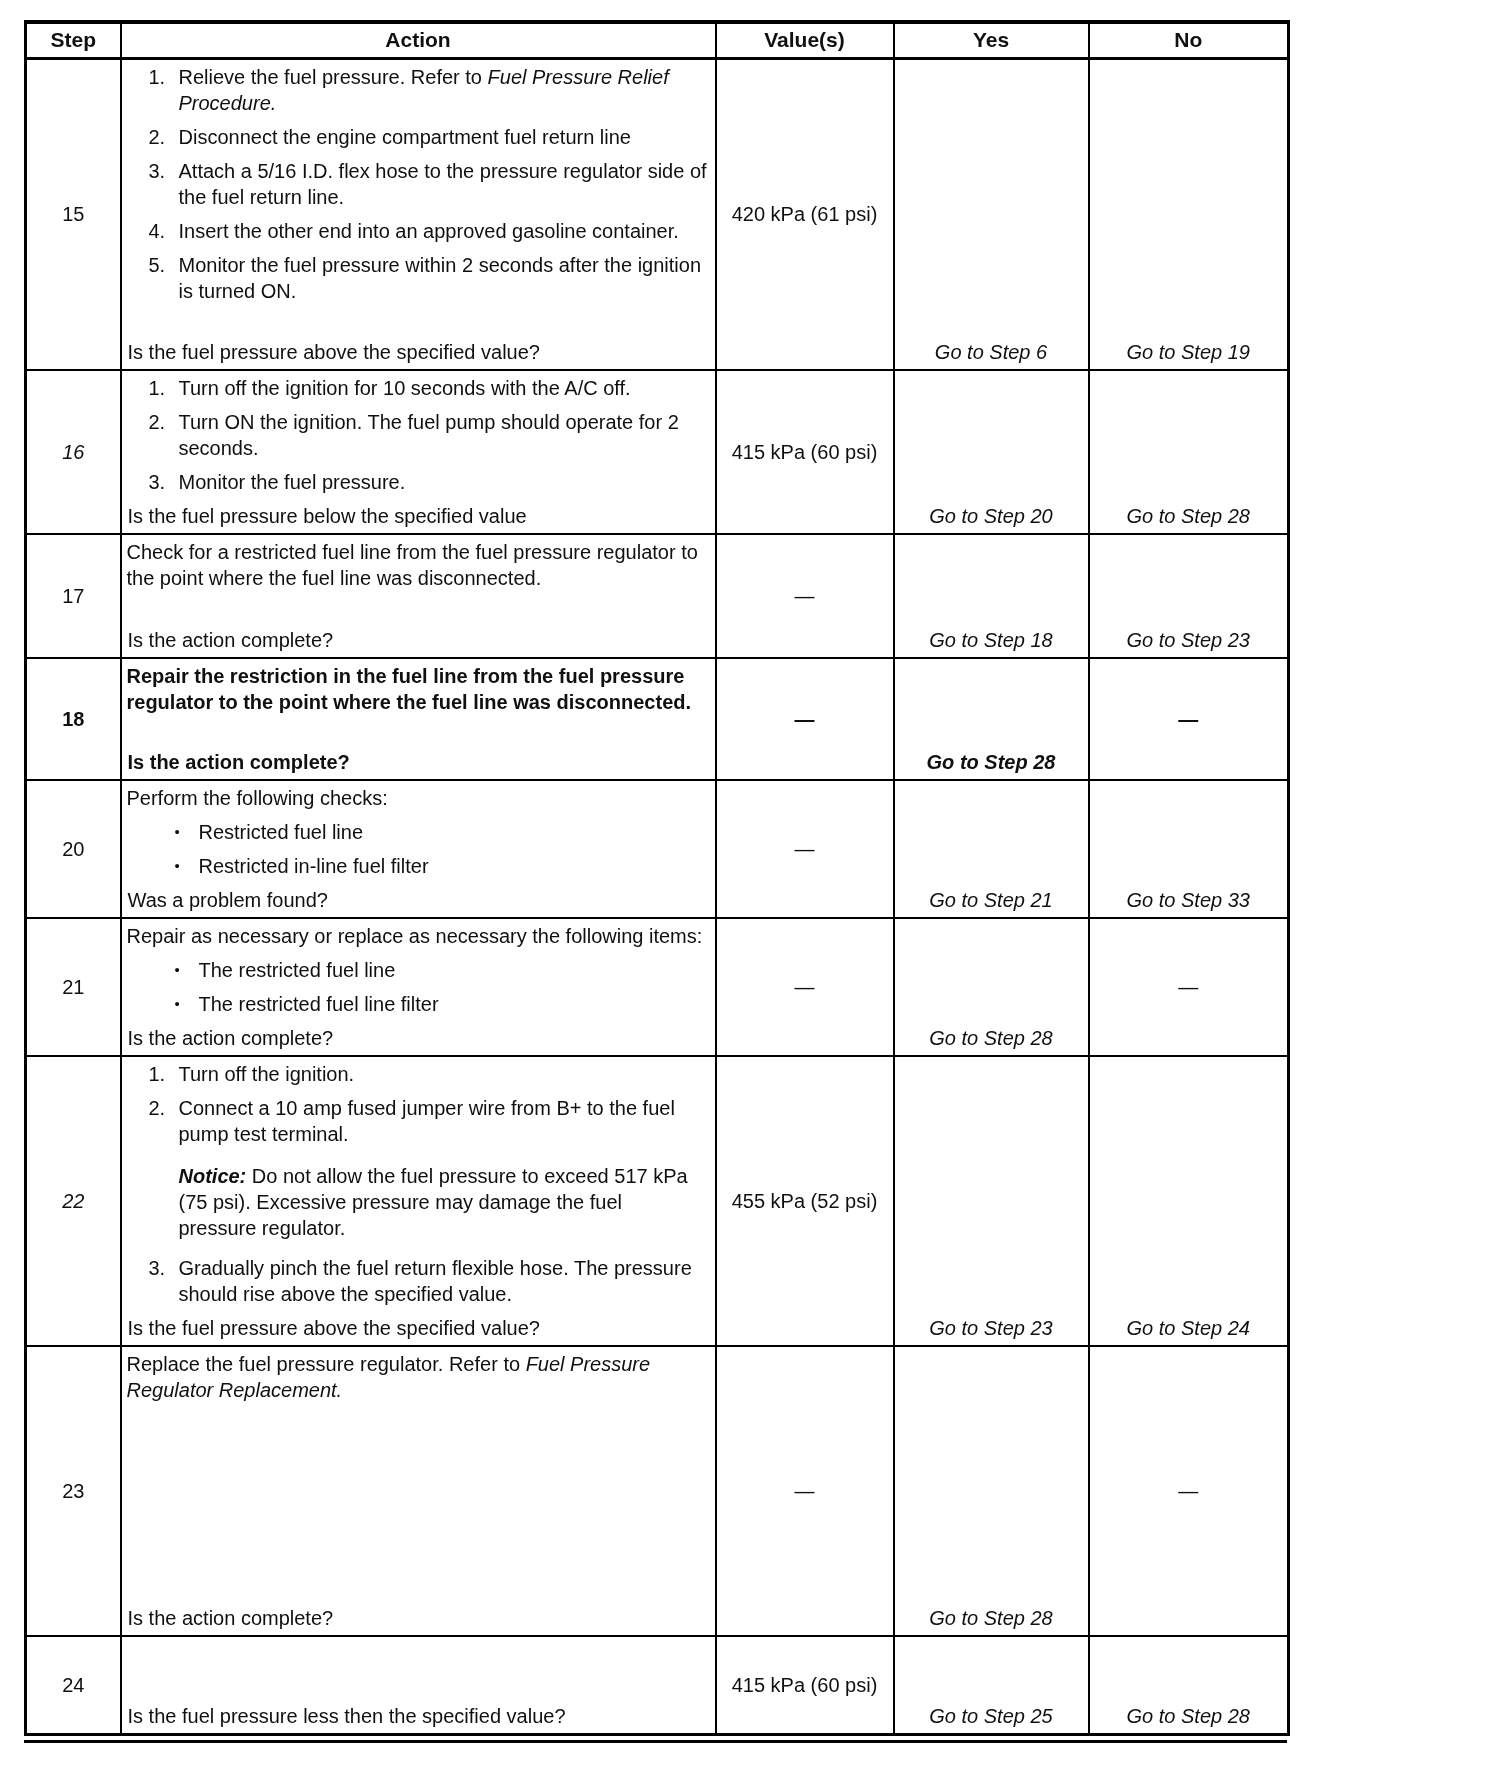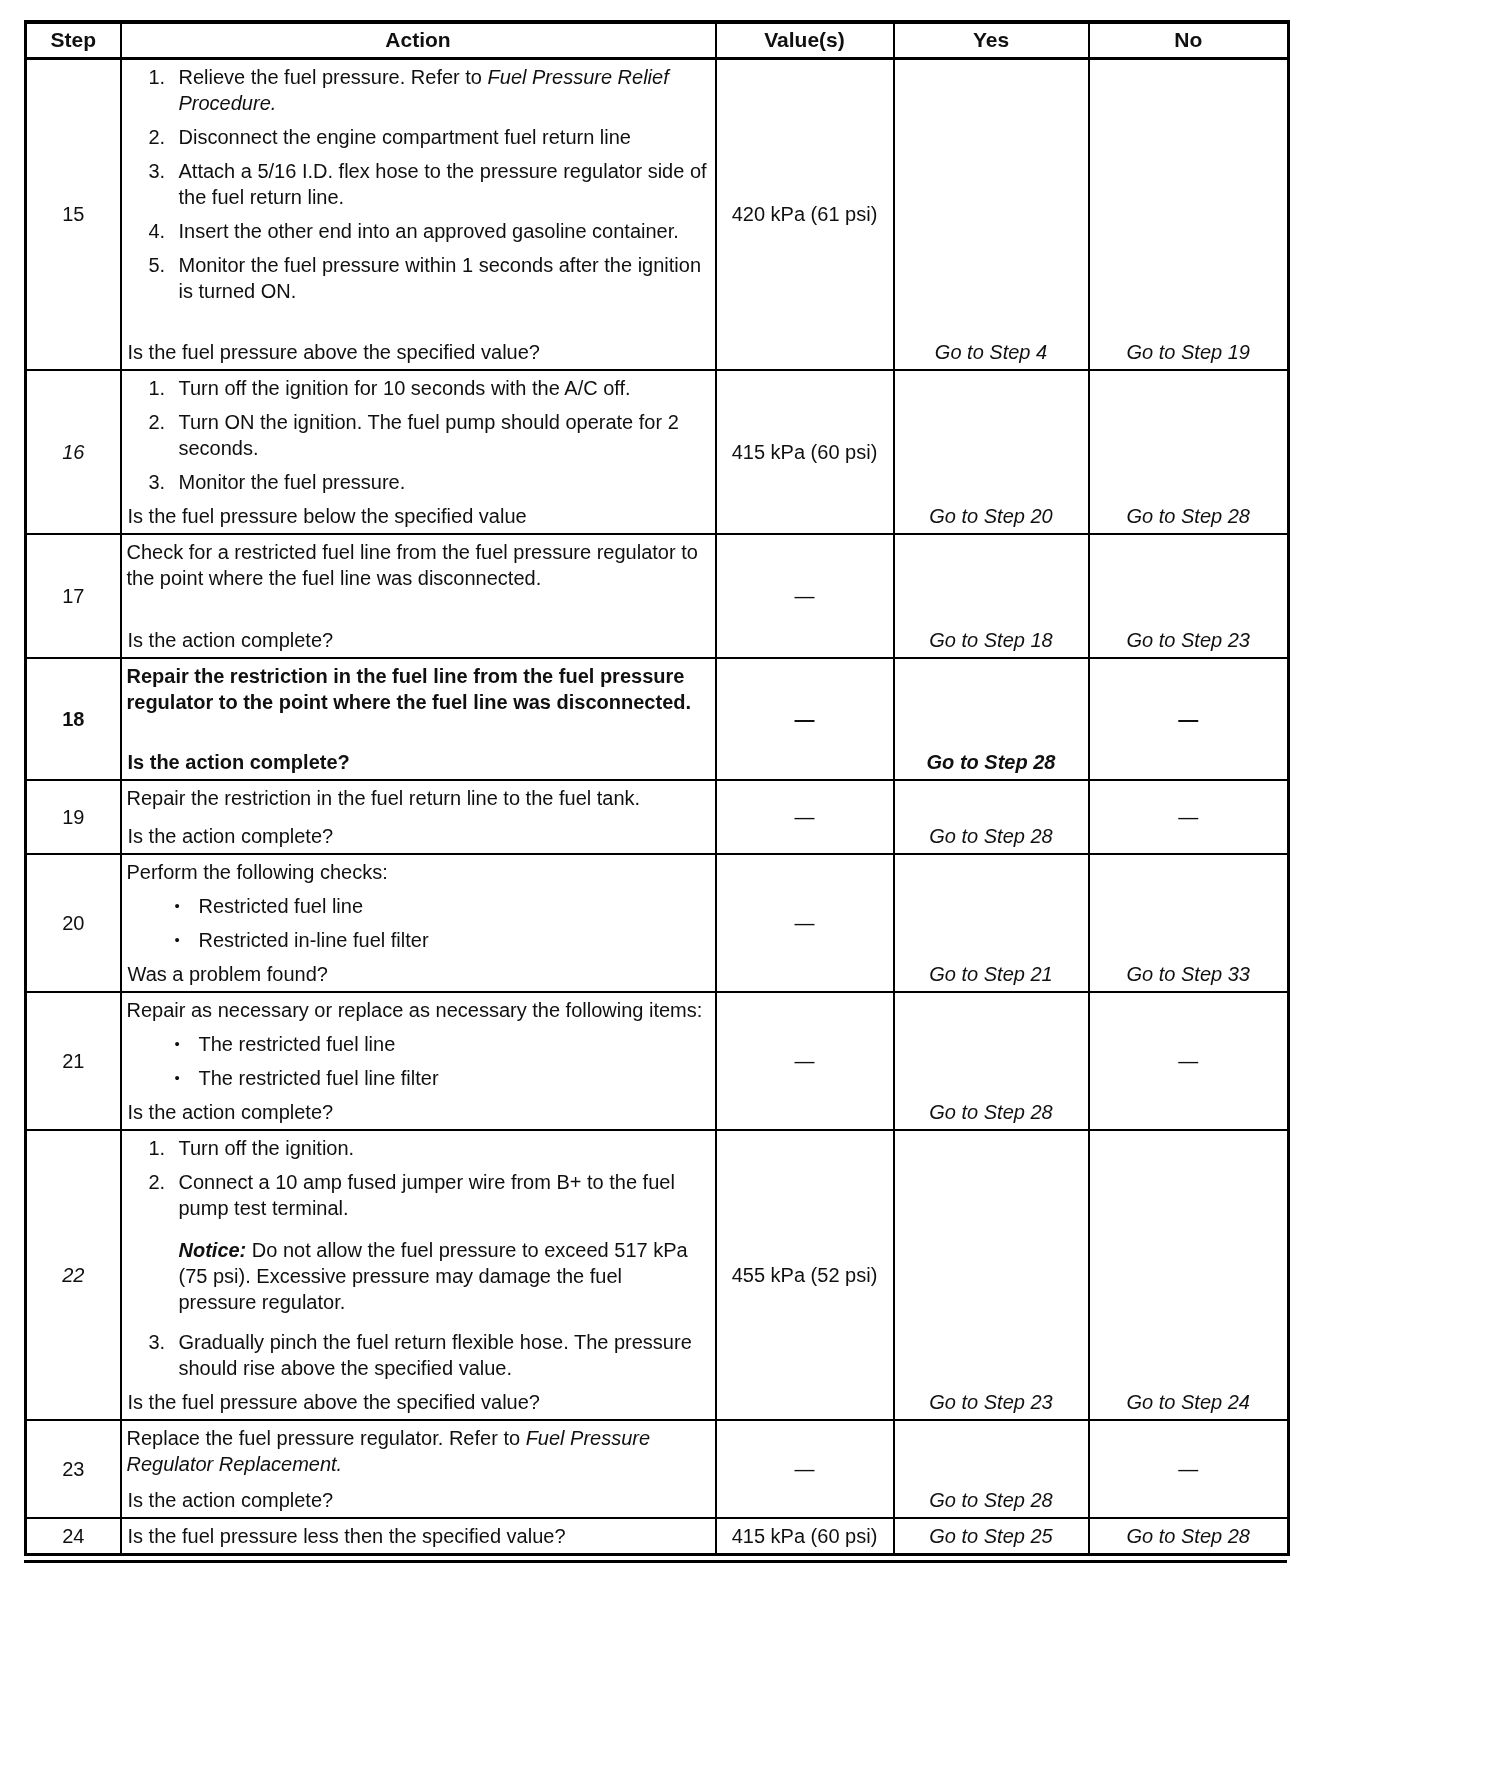--- a/index.html
+++ b/index.html
@@ -127,28 +127,28 @@
                 <div class="item num">
                   <span class="marker">3.</span>
                   <span class="txt"><span>Attach a 5/16 I.D. flex hose to the pressure regulator side of the fuel return line.</span></span>
                 </div>
                 <div class="item num">
                   <span class="marker">4.</span>
                   <span class="txt"><span>Insert the other end into an approved gasoline container.</span></span>
                 </div>
                 <div class="item num">
                   <span class="marker">5.</span>
-                  <span class="txt"><span>Monitor the fuel pressure within 1 seconds after the ignition is turned ON.</span></span>
+                  <span class="txt"><span>Monitor the fuel pressure within 2 seconds after the ignition is turned ON.</span></span>
                 </div>
               </div>
               <div class="question">Is the fuel pressure above the specified value?</div>
             </div>
           </td>
           <td class="cell-value">420 kPa (61 psi)</td>
-          <td class="cell-yes">Go to Step 4</td>
+          <td class="cell-yes">Go to Step 6</td>
           <td class="cell-no">Go to Step 19</td>
         </tr>
         <tr>
           <td class="cell-step it">16</td>
           <td class="cell-action">
             <div class="action-flex">
               <div class="action-body">
                 <div class="item num">
                   <span class="marker">1.</span>
                   <span class="txt"><span>Turn off the ignition for 10 seconds with the A/C off.</span></span>
@@ -182,34 +182,20 @@
           <td class="cell-value dash">—</td>
           <td class="cell-yes">Go to Step 18</td>
           <td class="cell-no">Go to Step 23</td>
         </tr>
         <tr>
           <td class="cell-step">18</td>
           <td class="cell-action">
             <div class="action-flex">
               <div class="action-body">
                 <div class="item para"><span>Repair the restriction in the fuel line from the fuel pressure regulator to the point where the fuel line was disconnected.</span></div>
-              </div>
-              <div class="question">Is the action complete?</div>
-            </div>
-          </td>
-          <td class="cell-value dash">—</td>
-          <td class="cell-yes">Go to Step 28</td>
-          <td class="cell-no dash">—</td>
-        </tr>
-        <tr>
-          <td class="cell-step">19</td>
-          <td class="cell-action">
-            <div class="action-flex">
-              <div class="action-body">
-                <div class="item para"><span>Repair the restriction in the fuel return line to the fuel tank.</span></div>
               </div>
               <div class="question">Is the action complete?</div>
             </div>
           </td>
           <td class="cell-value dash">—</td>
           <td class="cell-yes">Go to Step 28</td>
           <td class="cell-no dash">—</td>
         </tr>
         <tr>
           <td class="cell-step">20</td>

